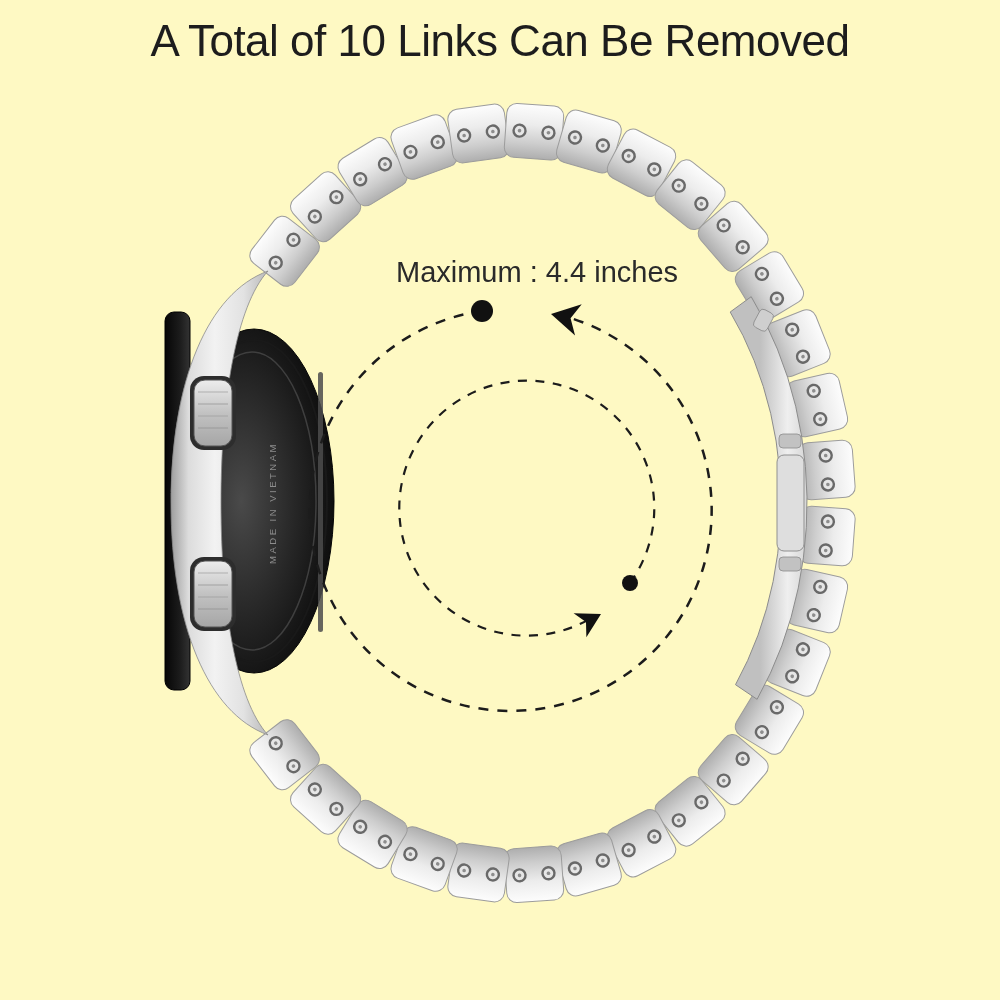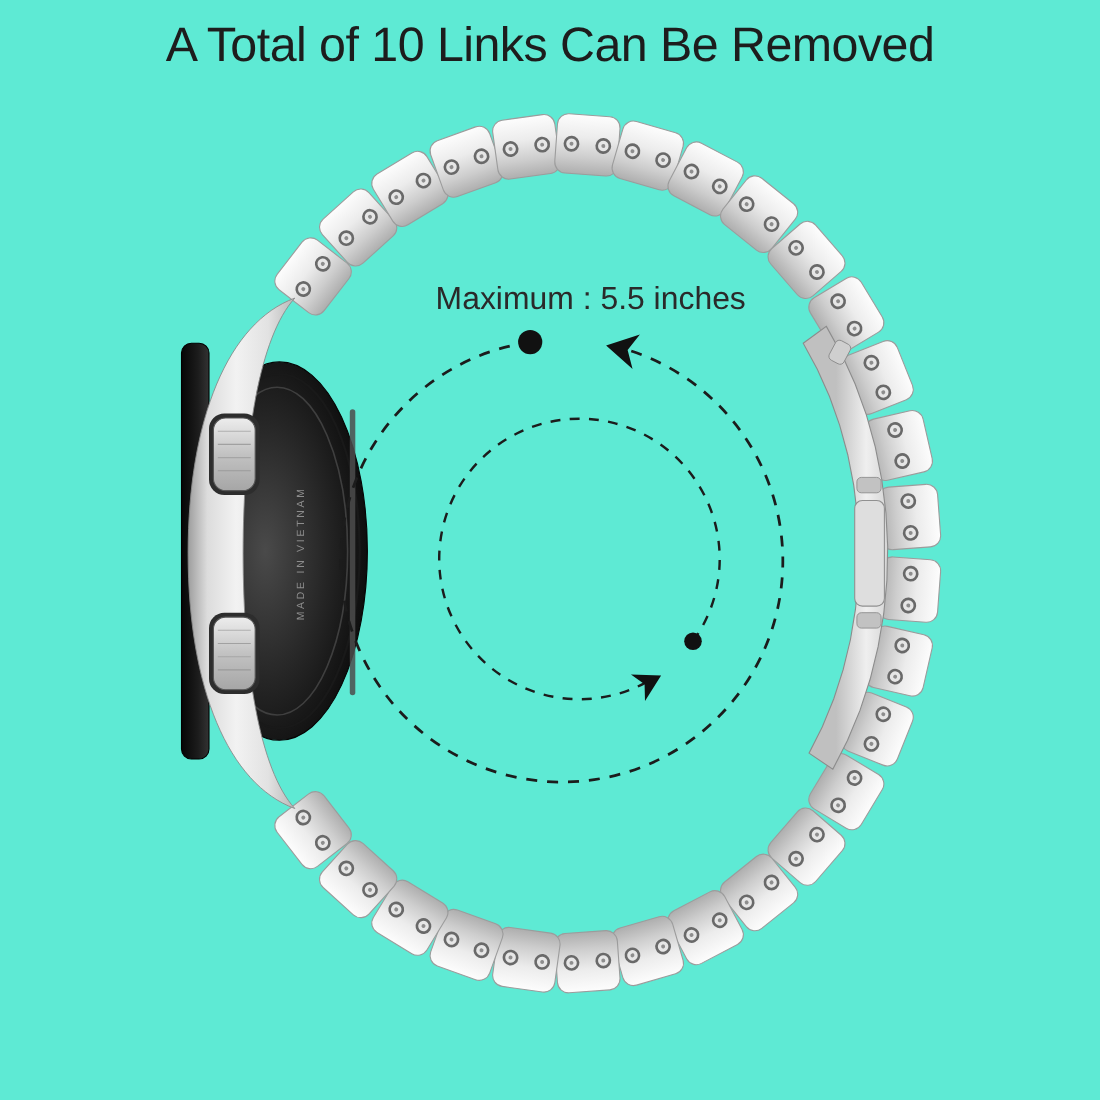--- a/index.html
+++ b/index.html
@@ -1,19 +1,19 @@
 <!DOCTYPE html>
 <html><head>
 <meta charset="utf-8">
 <style>
   html,body{margin:0;padding:0;background:#ffffff;}
   #stage{
     position:relative;
     width:1000px;height:1000px;
-    background:#5eead4;
+    background:#fef9c3;
     overflow:hidden;
     font-family:"Liberation Sans","DejaVu Sans",sans-serif;
   }
   .page-title{
     position:absolute;
     top:16px;left:500px;
     transform:translateX(-50%);
     white-space:nowrap;
     font-size:44px;
     font-weight:300;
@@ -317,15 +317,15 @@
     <g>
       <path d="M 482 311 A 201 201 0 1 0 567 317" fill="none" stroke="#1c1c1c" stroke-width="2.5" stroke-dasharray="10 9"></path>
       <circle cx="482" cy="311" r="11" fill="#111111"></circle>
       <use href="#arrowheadShape" fill="#111111" transform="translate(551 314) rotate(192)"></use>
       <path d="M 630 583 A 127.5 127.5 0 1 0 588 620" fill="none" stroke="#1c1c1c" stroke-width="2.2" stroke-dasharray="9 8.5"></path>
       <circle cx="630" cy="583" r="8" fill="#111111"></circle>
       <use href="#arrowheadShape" fill="#111111" transform="translate(601 614) rotate(-28) scale(0.85)"></use>
     </g>
   </svg>
 
-  <div id="max-label" class="size-label">Maximum : 5.5 inches</div>
+  <div id="max-label" class="size-label">Maximum : 4.4 inches</div>
 
 </div>
 
 </body></html>

